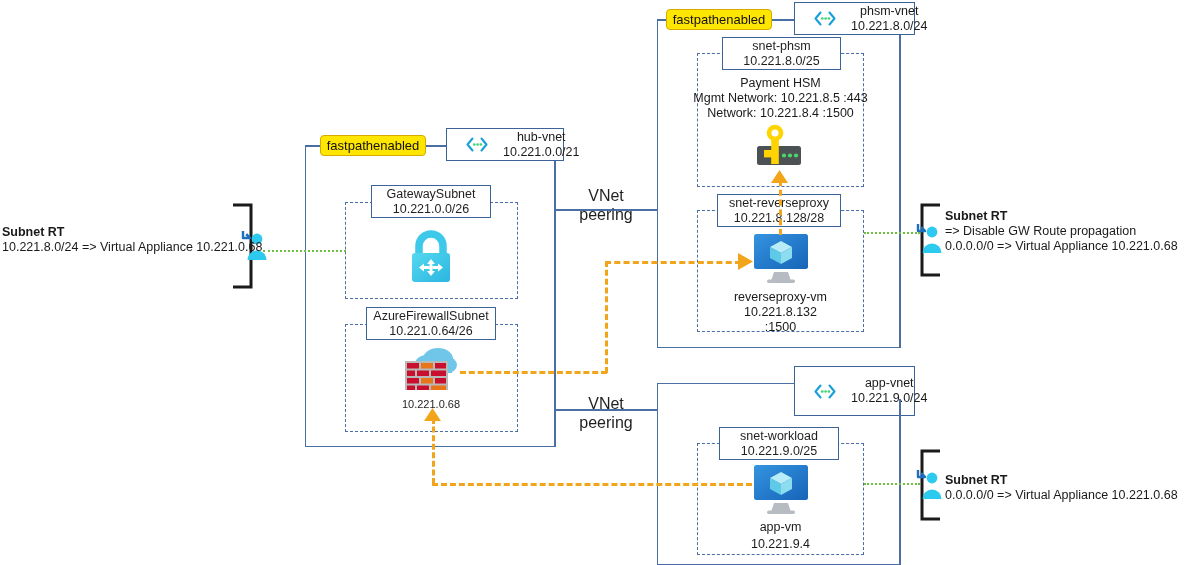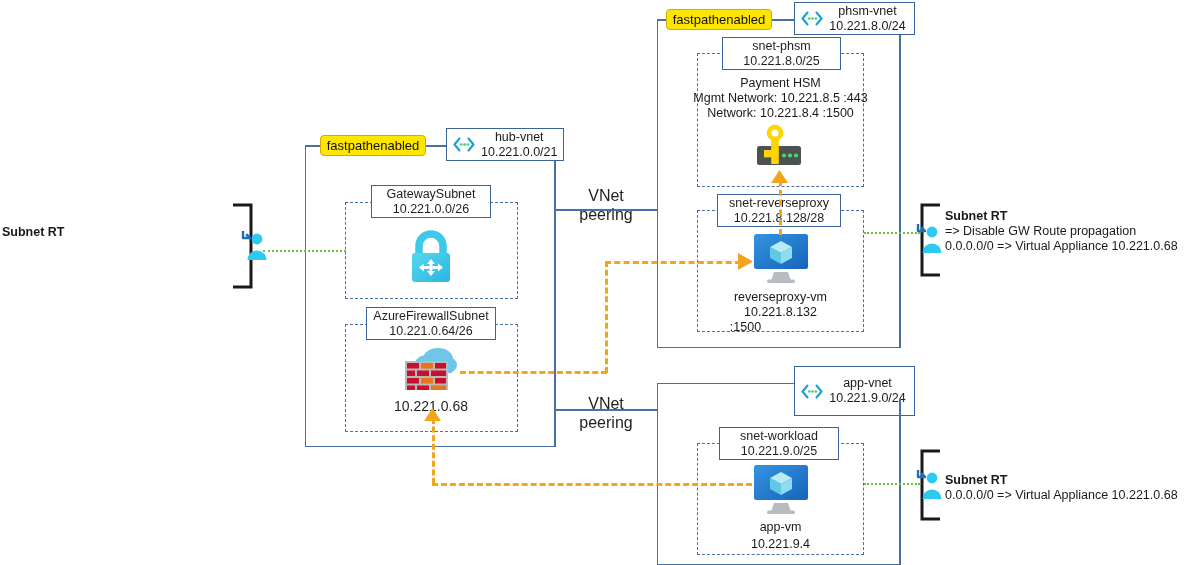--- a/index.html
+++ b/index.html
@@ -18,31 +18,31 @@
 
   
   .plate{border:1.4px solid #3b6397;background:#ffffff;
          display:flex;flex-direction:column;align-items:center;justify-content:center;
          line-height:1.18;font-size:12.5px;color:#1f1f1f;text-align:center;padding:2px 20px;}
   .plate .l1{white-space:nowrap;}
   .plate .l2{white-space:nowrap;}
 
   
   .vnet-plate{border:1.4px solid #3b6397;background:#ffffff;display:flex;
-              align-items:center;gap:5px;padding:2px 8px 2px 5px;}
+              align-items:center;gap:14px;padding:2px 8px 2px 18px;}
   .vnet-plate .txt{display:flex;flex-direction:column;align-items:center;
                    line-height:1.18;font-size:12.5px;white-space:nowrap;flex:1;}
 
   
   .fastpath{background:#ffe600;border:1.3px solid #d6ab00;border-radius:4px;
             display:flex;align-items:center;justify-content:center;
             font-size:13px;color:#111;white-space:nowrap;padding:0 17px;}
 
   
-  .ftext{white-space:nowrap;font-size:14px;line-height:1.22;color:#1f1f1f;}
+  .ftext{white-space:nowrap;font-size:11px;line-height:1.22;color:#1f1f1f;}
   .ftext.c{text-align:center;}
   .rt-title{font-weight:bold;font-size:12.5px;}
   .rt-line{font-size:12.5px;}
 
   
   .inner-text{font-size:12.5px;line-height:1.3;text-align:center;white-space:nowrap;}
 
   
   .ln-h{background:#4a6fa5;height:1.6px;}
   .ln-v{background:#4a6fa5;width:1.6px;}
@@ -215,21 +215,21 @@
       <rect x="17" y="47.5" width="28" height="3.4" rx="1.7" fill="#b6bcc1"></rect>
       <g>
         <path d="M31 9 L42 15 L31 21 L20 15 z" fill="#b8ecf7"></path>
         <path d="M20 15 L31 21 L31 32 L20 26 z" fill="#5fc9e8"></path>
         <path d="M42 15 L31 21 L31 32 L42 26 z" fill="#8ddcf0"></path>
       </g>
     </svg>
   </div>
   <div class="abs inner-text" style="left:697px;top:289px;width:167px;">reverseproxy-vm</div>
   <div class="abs inner-text" style="left:697px;top:304px;width:167px;">10.221.8.132</div>
-  <div class="abs inner-text" style="left:662px;top:319px;width:167px;">:1500</div>
+  <div class="abs inner-text" style="left:697px;top:319px;width:167px;">:1500</div>
 
   <div class="abs vnet-box" style="left:657px;top:383px;width:244px;height:182px;"></div>
 
   <div class="abs vnet-plate" style="left:794px;top:366px;width:121px;height:50px;">
     <span class="ico">
       <svg width="24" height="17" viewBox="0 0 24 17">
         <path d="M7.5 2.5 L2.5 8.5 L7.5 14.5" fill="none" stroke="#1aa0d8" stroke-width="2.1" stroke-linecap="round" stroke-linejoin="round"></path>
         <path d="M16.5 2.5 L21.5 8.5 L16.5 14.5" fill="none" stroke="#1aa0d8" stroke-width="2.1" stroke-linecap="round" stroke-linejoin="round"></path>
         <circle cx="9.3" cy="8.5" r="1.35" fill="#3fd37a"></circle>
         <circle cx="12.6" cy="8.5" r="1.35" fill="#3fd37a"></circle>
@@ -314,20 +314,21 @@
   </div>
   <div class="abs" style="left:239px;top:229px;">
     <svg width="30" height="32" viewBox="0 0 30 32">
       <path d="M4 2 V9 h7 l-3.4 -3.4" fill="none" stroke="#1f6fbf" stroke-width="2.4" stroke-linejoin="round"></path>
       <path d="M11 9 L7.2 5.2" fill="none" stroke="#1f6fbf" stroke-width="2.4"></path>
       <circle cx="18" cy="10" r="5.4" fill="#2ec9ee"></circle>
       <path d="M8.5 31 a9.5 9.5 0 0 1 19 0 z" fill="#2ec9ee"></path>
     </svg>
   </div>
   <div class="abs rt-title" style="left:2px;top:225px;">Subnet RT</div>
+  <div class="abs rt-line" style="left:2px;top:240px;">10.221.8.0/24 =&gt; Virtual Appliance 10.221.0.68</div>
 
   <div class="abs dot-green" style="left:263px;top:250px;width:83px;"></div>
 
   <div class="abs" style="left:918px;top:203px;">
     <svg width="24" height="74" viewBox="0 0 24 74">
       <path d="M22 2 H4 V72 H22" fill="none" stroke="#1a1a1a" stroke-width="3"></path>
     </svg>
   </div>
   <div class="abs" style="left:914px;top:222px;">
     <svg width="30" height="32" viewBox="0 0 30 32">

